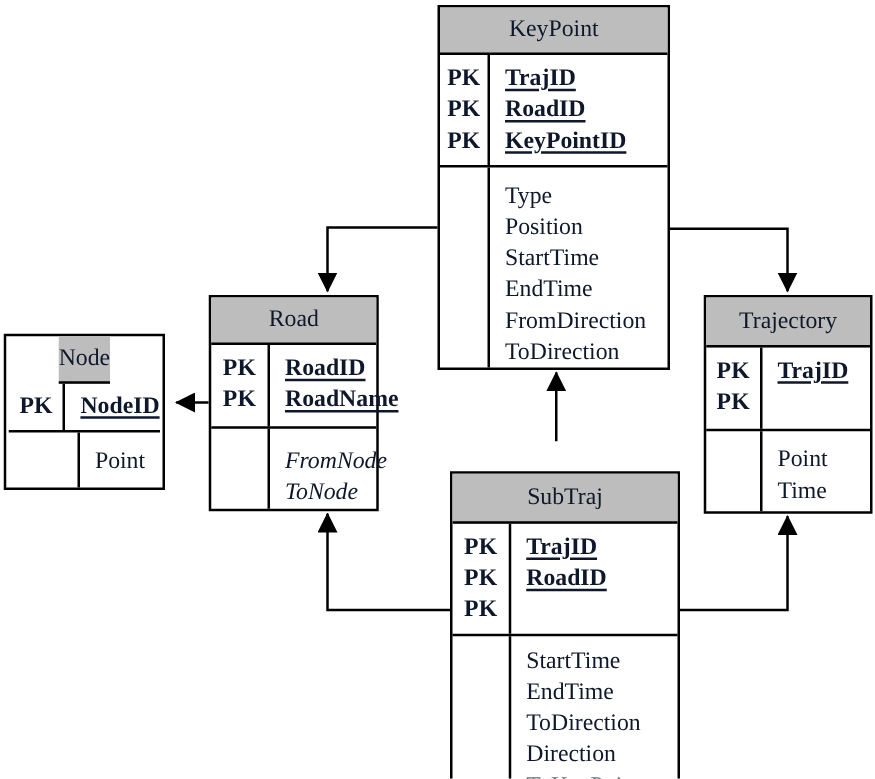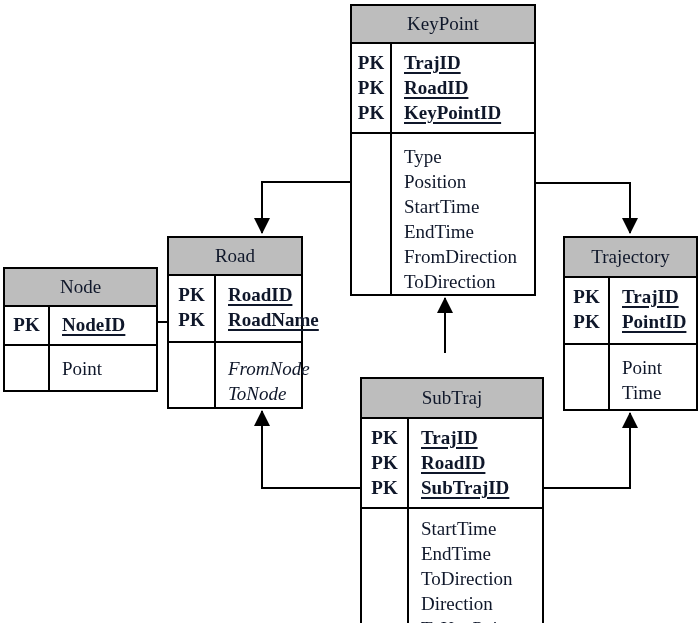--- a/index.html
+++ b/index.html
@@ -91,21 +91,21 @@
   .e-keypoint .hdr        { height: 38px; }
   .e-keypoint .pk-section { height: 90px; }
   .e-keypoint .pk-col     { width: 40px; }
 
   .e-road       { left: 167px; top: 236px; width: 136px; height: 173px; }
   .e-road .hdr        { height: 38px; }
   .e-road .pk-section { height: 67px; }
   .e-road .pk-col     { width: 47px; }
   .e-road .body-section .field-col { padding-top: 13px; font-style: italic; }
 
-  .e-node       { left: 3px;   top: 267px; width: 155px; height: 125px; }
+  .e-node       { left: 3px;   top: 267px; width: 129px; height: 125px; align-items: center; }
   .e-node .hdr        { height: 38px; }
   .e-node .pk-section { height: 39px; }
   .e-node .pk-col     { width: 45px; }
   .e-node .pk-section .pk-col,
   .e-node .pk-section .field-col { padding-top: 5px; }
 
   .e-trajectory { left: 563px; top: 236px; width: 135px; height: 175px; }
   .e-trajectory .hdr        { height: 40px; }
   .e-trajectory .pk-section { height: 67px; }
   .e-trajectory .pk-col     { width: 45px; }
@@ -209,21 +209,20 @@
 
   <div class="entity e-trajectory">
     <div class="hdr">Trajectory</div>
     <div class="section pk-section">
       <div class="pk-col">
           <div class="pk-key">PK</div>
           <div class="pk-key">PK</div>
         </div>
       <div class="field-col">
           <div class="pk-field">TrajID</div>
-          <div class="pk-field">PointID</div>
         </div>
     </div>
     <div class="section body-section">
       <div class="pk-col"></div>
       <div class="field-col">
           <div class="field">Point</div>
           <div class="field">Time</div>
         </div>
     </div>
   </div>
@@ -232,21 +231,20 @@
     <div class="hdr">SubTraj</div>
     <div class="section pk-section">
       <div class="pk-col">
           <div class="pk-key">PK</div>
           <div class="pk-key">PK</div>
           <div class="pk-key">PK</div>
         </div>
       <div class="field-col">
           <div class="pk-field">TrajID</div>
           <div class="pk-field">RoadID</div>
-          <div class="pk-field">SubTrajID</div>
         </div>
     </div>
     <div class="section body-section">
       <div class="pk-col"></div>
       <div class="field-col">
           <div class="field">StartTime</div>
           <div class="field">EndTime</div>
           <div class="field">ToDirection</div>
           <div class="field">Direction</div>
           <div class="field">ToKeyPoint</div>

